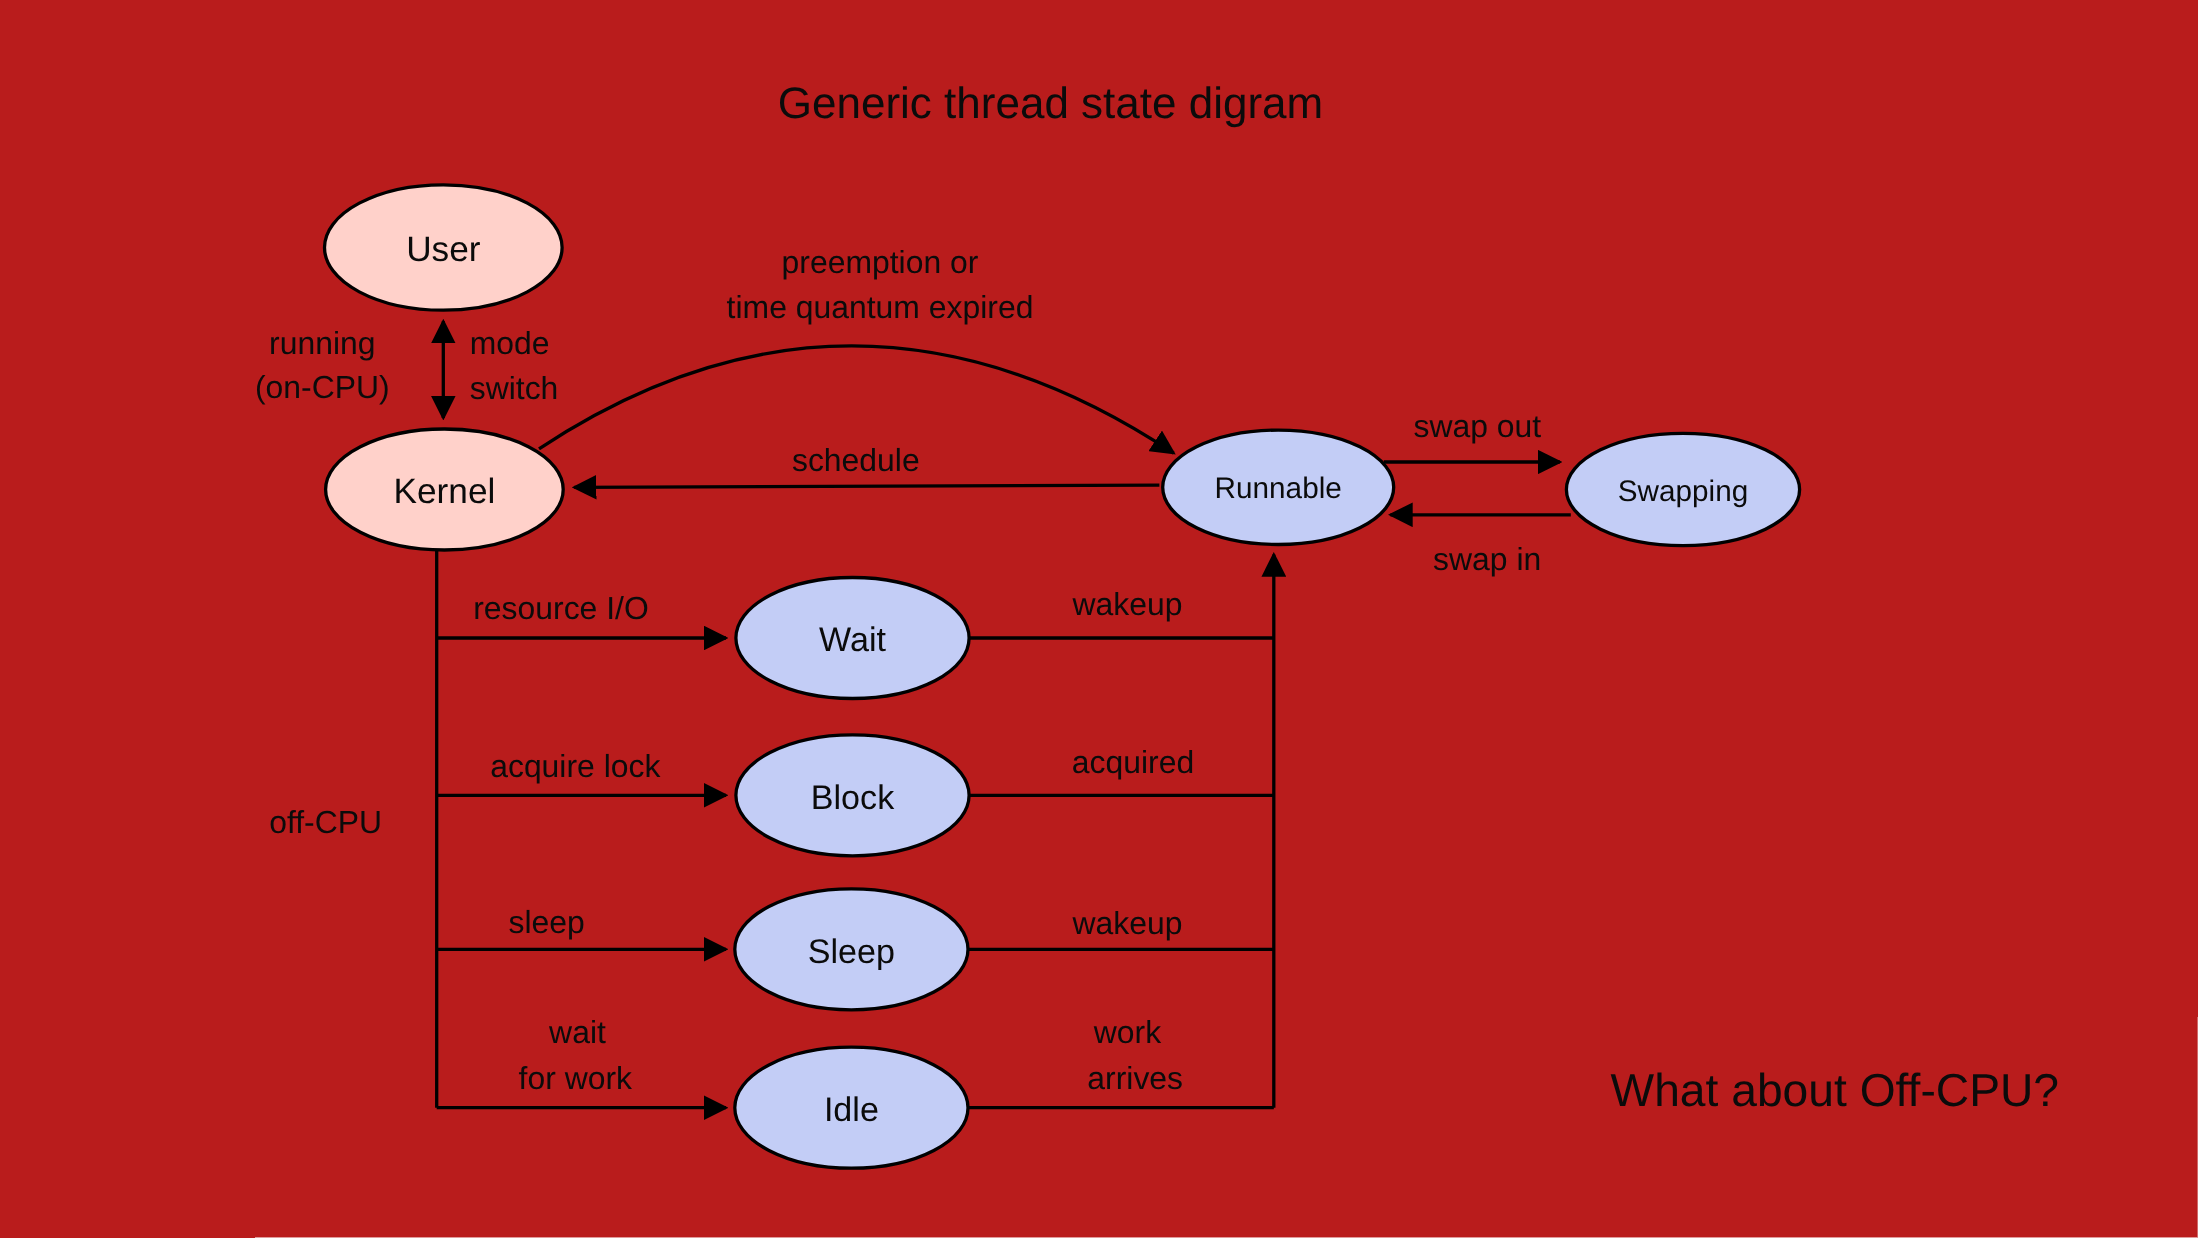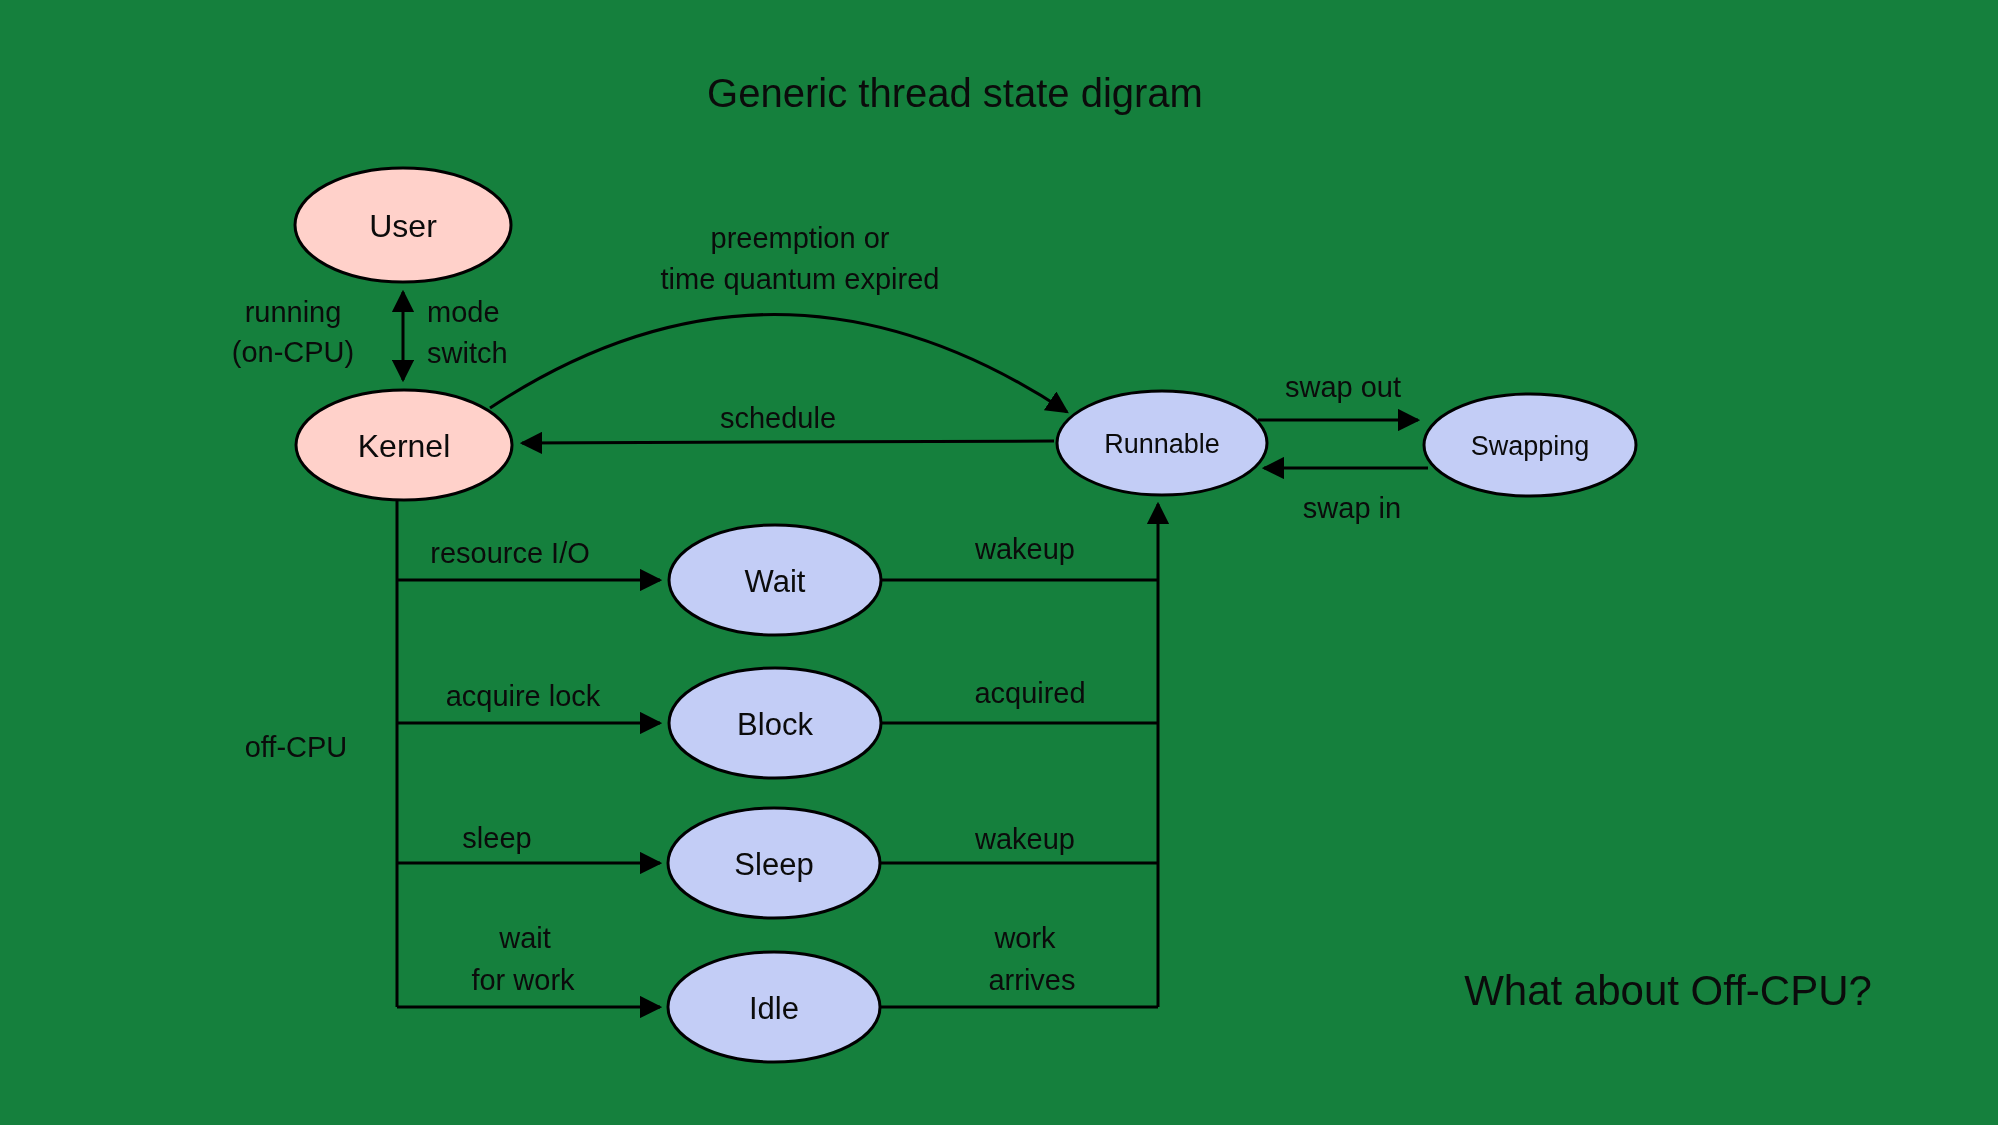--- a/index.html
+++ b/index.html
@@ -8,21 +8,21 @@
     background: #ffffff;
     width: 1998px;
     height: 1125px;
     overflow: hidden;
     font-family: "Liberation Sans", sans-serif;
   }
   .stage {
     position: relative;
     width: 1998px;
     height: 1125px;
-    background: #15803d;
+    background: #b91c1c;
   }
   svg text {
     font-family: "Liberation Sans", sans-serif;
     fill: #0b0b0b;
   }
   .node-label   { font-size: 31px; }
   .node-label-sm{ font-size: 27px; }
   .node-label-lg{ font-size: 32px; }
   .edge-label   { font-size: 29px; }
   .title-text   { font-size: 40px; }

